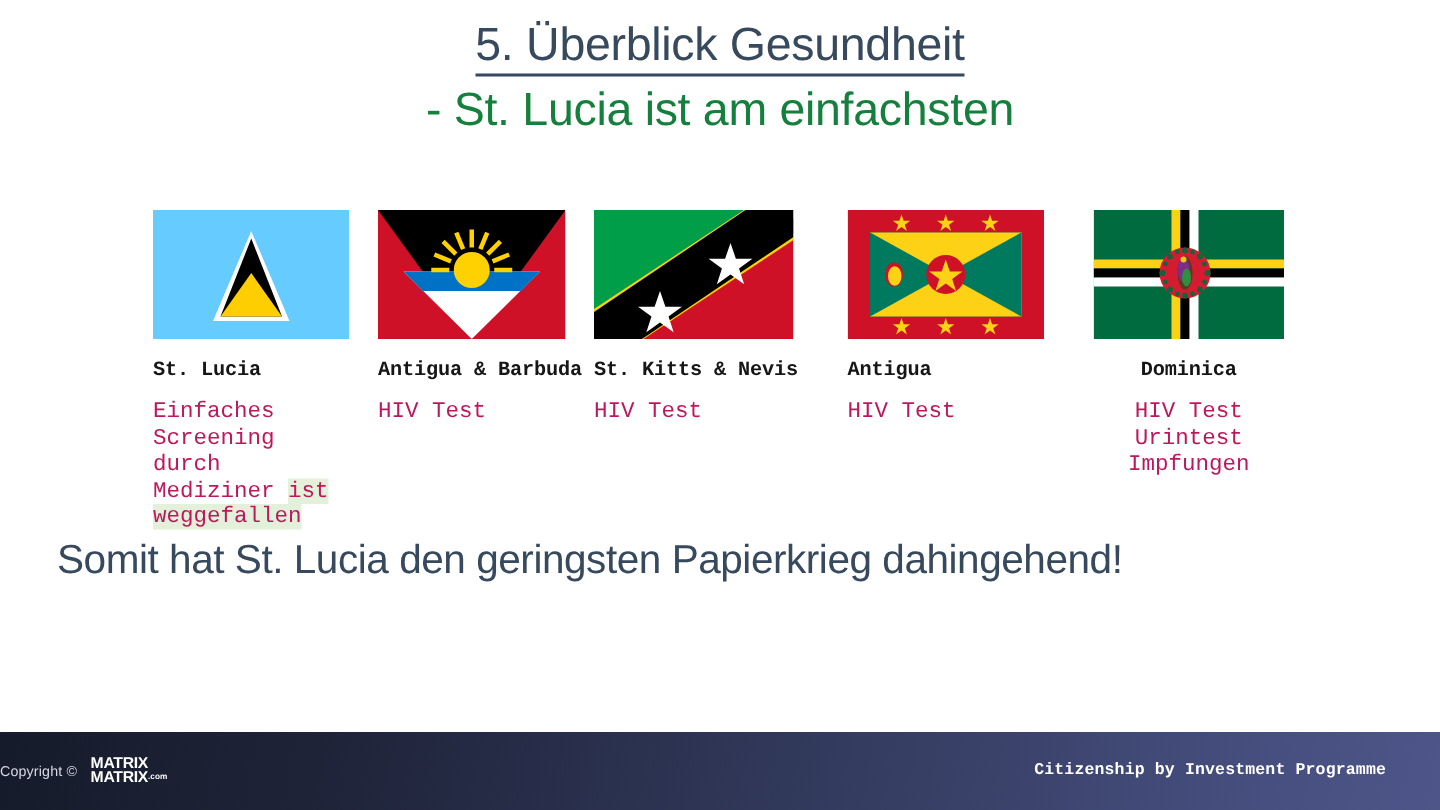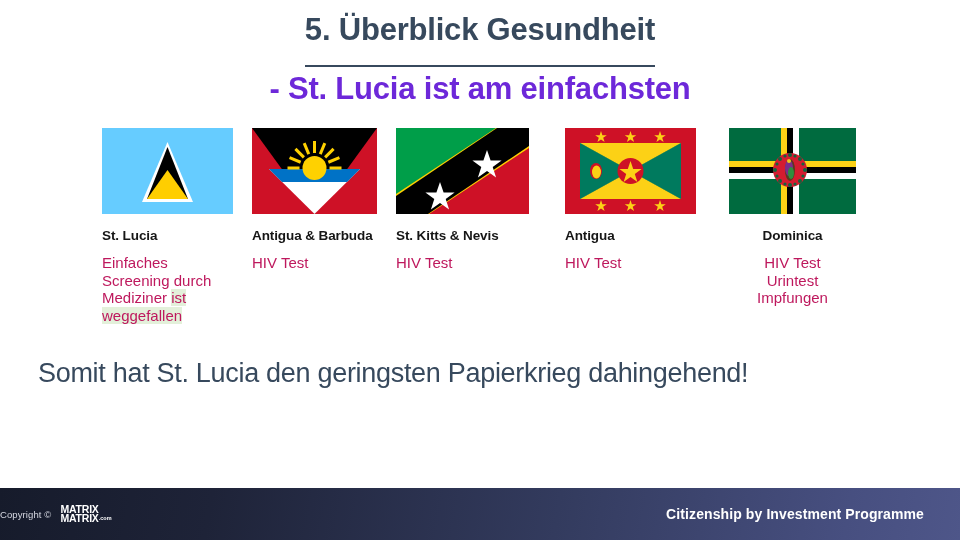--- a/index.html
+++ b/index.html
@@ -15,48 +15,49 @@
     position: relative;
   }
 
   
   .title-block {
     text-align: center;
     padding-top: 13px;
   }
   .title-line1 {
     font-size: 31px;
-    font-weight: bold;
+    font-weight: normal;
     color: #37495d;
     letter-spacing: -0.2px;
     display: inline-block;
     border-bottom: 2.5px solid #37495d;
-    padding-bottom: 17px;
+    padding-bottom: 1px;
     line-height: 1.12;
   }
   .title-line2 {
     font-size: 31px;
-    font-weight: bold;
-    color: #6d28d9;
+    font-weight: normal;
+    color: #15803d;
     letter-spacing: -0.2px;
     line-height: 1.25;
     margin-top: 3px;
   }
 
   
   .countries {
     position: absolute;
     left: 0;
     top: 128px;
     width: 960px;
     height: 215px;
   }
   .country {
     position: absolute;
-    top: 0;
+    top: 12px;
+    font-family: Liberation Mono, monospace;
   }
   .flag-wrap {
     height: 88px;
     display: flex;
     align-items: flex-start;
   }
   .flag {
     position: relative;
     overflow: hidden;
     box-sizing: border-box;
@@ -137,24 +138,25 @@
   }
   .logo-dotcom {
     font-size: 5.5px;
     font-weight: bold;
     vertical-align: bottom;
     letter-spacing: 0;
   }
   .footer-right {
     margin-left: auto;
     margin-right: 36px;
-    font-size: 14px;
+    font-size: 11px;
     font-weight: bold;
     color: #ffffff;
     letter-spacing: 0.1px;
+    font-family: Liberation Mono, monospace;
   }
 </style>
 </head>
 <body>
 
 <div class="title-block">
   <div>
     <span class="title-line1">5. Überblick Gesundheit</span>
   </div>
   <div class="title-line2">- St. Lucia ist am einfachsten</div>

